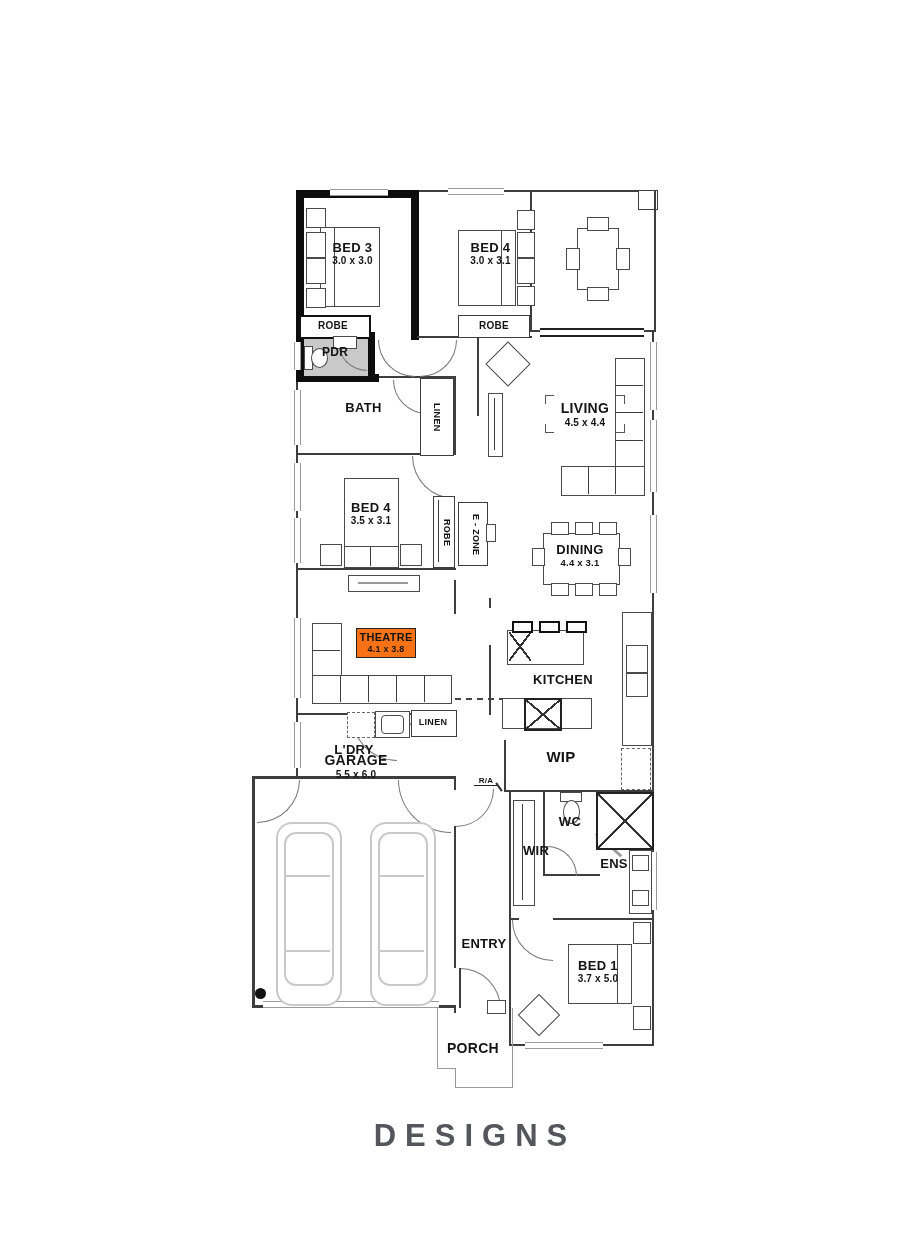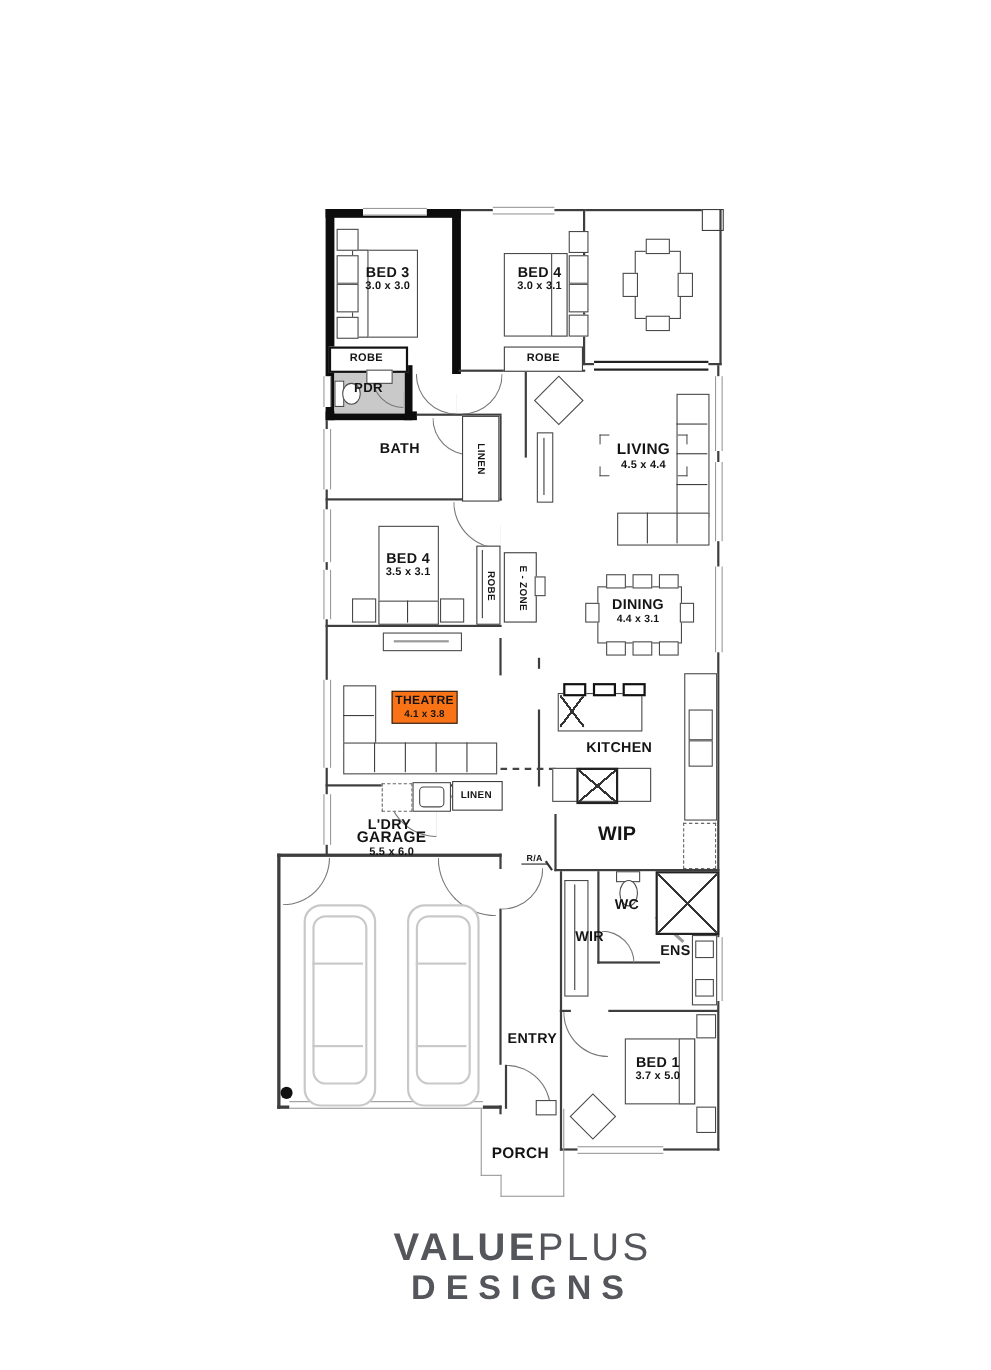--- a/index.html
+++ b/index.html
@@ -275,35 +275,34 @@
     <div>DINING</div>
     <div class="dims" style="font-size:9.5px">4.4 x 3.1</div>
   </div>
   <div class="lbl" style="left:356px;top:628px;width:54px;font-size:11px;border:1px solid #222;background:#f97316;padding:2px 2px">
     <div>THEATRE</div>
     <div class="dims" style="font-size:9px">4.1 x 3.8</div>
   </div>
   <div class="lbl" style="left:528px;top:672px;width:70px;font-size:13px">KITCHEN</div>
   <div class="lbl" style="left:411px;top:717px;width:44px;font-size:9px">LINEN</div>
   <div class="lbl" style="left:328px;top:742px;width:52px;font-size:13px">L'DRY</div>
-  <div class="lbl" style="left:540px;top:748px;width:42px;font-size:18px">WIP</div>
+  <div class="lbl" style="left:540px;top:748px;width:42px;font-size:15px">WIP</div>
   <div class="lbl" style="left:474px;top:776px;width:24px;font-size:8px;border-bottom:1px solid #222">R/A</div>
   <div class="diag" style="left:494px;top:786px;width:10px;height:2px;transform:rotate(55deg);background:#333"></div>
   <div class="lbl" style="left:318px;top:752px;width:76px;font-size:14px">
     <div>GARAGE</div>
     <div class="dims">5.5 x 6.0</div>
   </div>
   <div class="lbl" style="left:552px;top:814px;width:36px;font-size:13px">WC</div>
   <div class="lbl" style="left:518px;top:843px;width:36px;font-size:13px">WIR</div>
   <div class="lbl" style="left:594px;top:856px;width:40px;font-size:13px">ENS</div>
   <div class="lbl" style="left:458px;top:936px;width:52px;font-size:13px">ENTRY</div>
   <div class="lbl" style="left:570px;top:958px;width:56px;font-size:13px">
     <div>BED 1</div>
     <div class="dims">3.7 x 5.0</div>
   </div>
   <div class="lbl" style="left:444px;top:1040px;width:58px;font-size:14px">PORCH</div>
 
   <div class="logo">
-    <div class="logo1"><span>VALUE</span><span class="light">PLUS</span></div>
     <div class="logo2">DESIGNS</div>
   </div>
 
 </div>
 
 </body></html>

